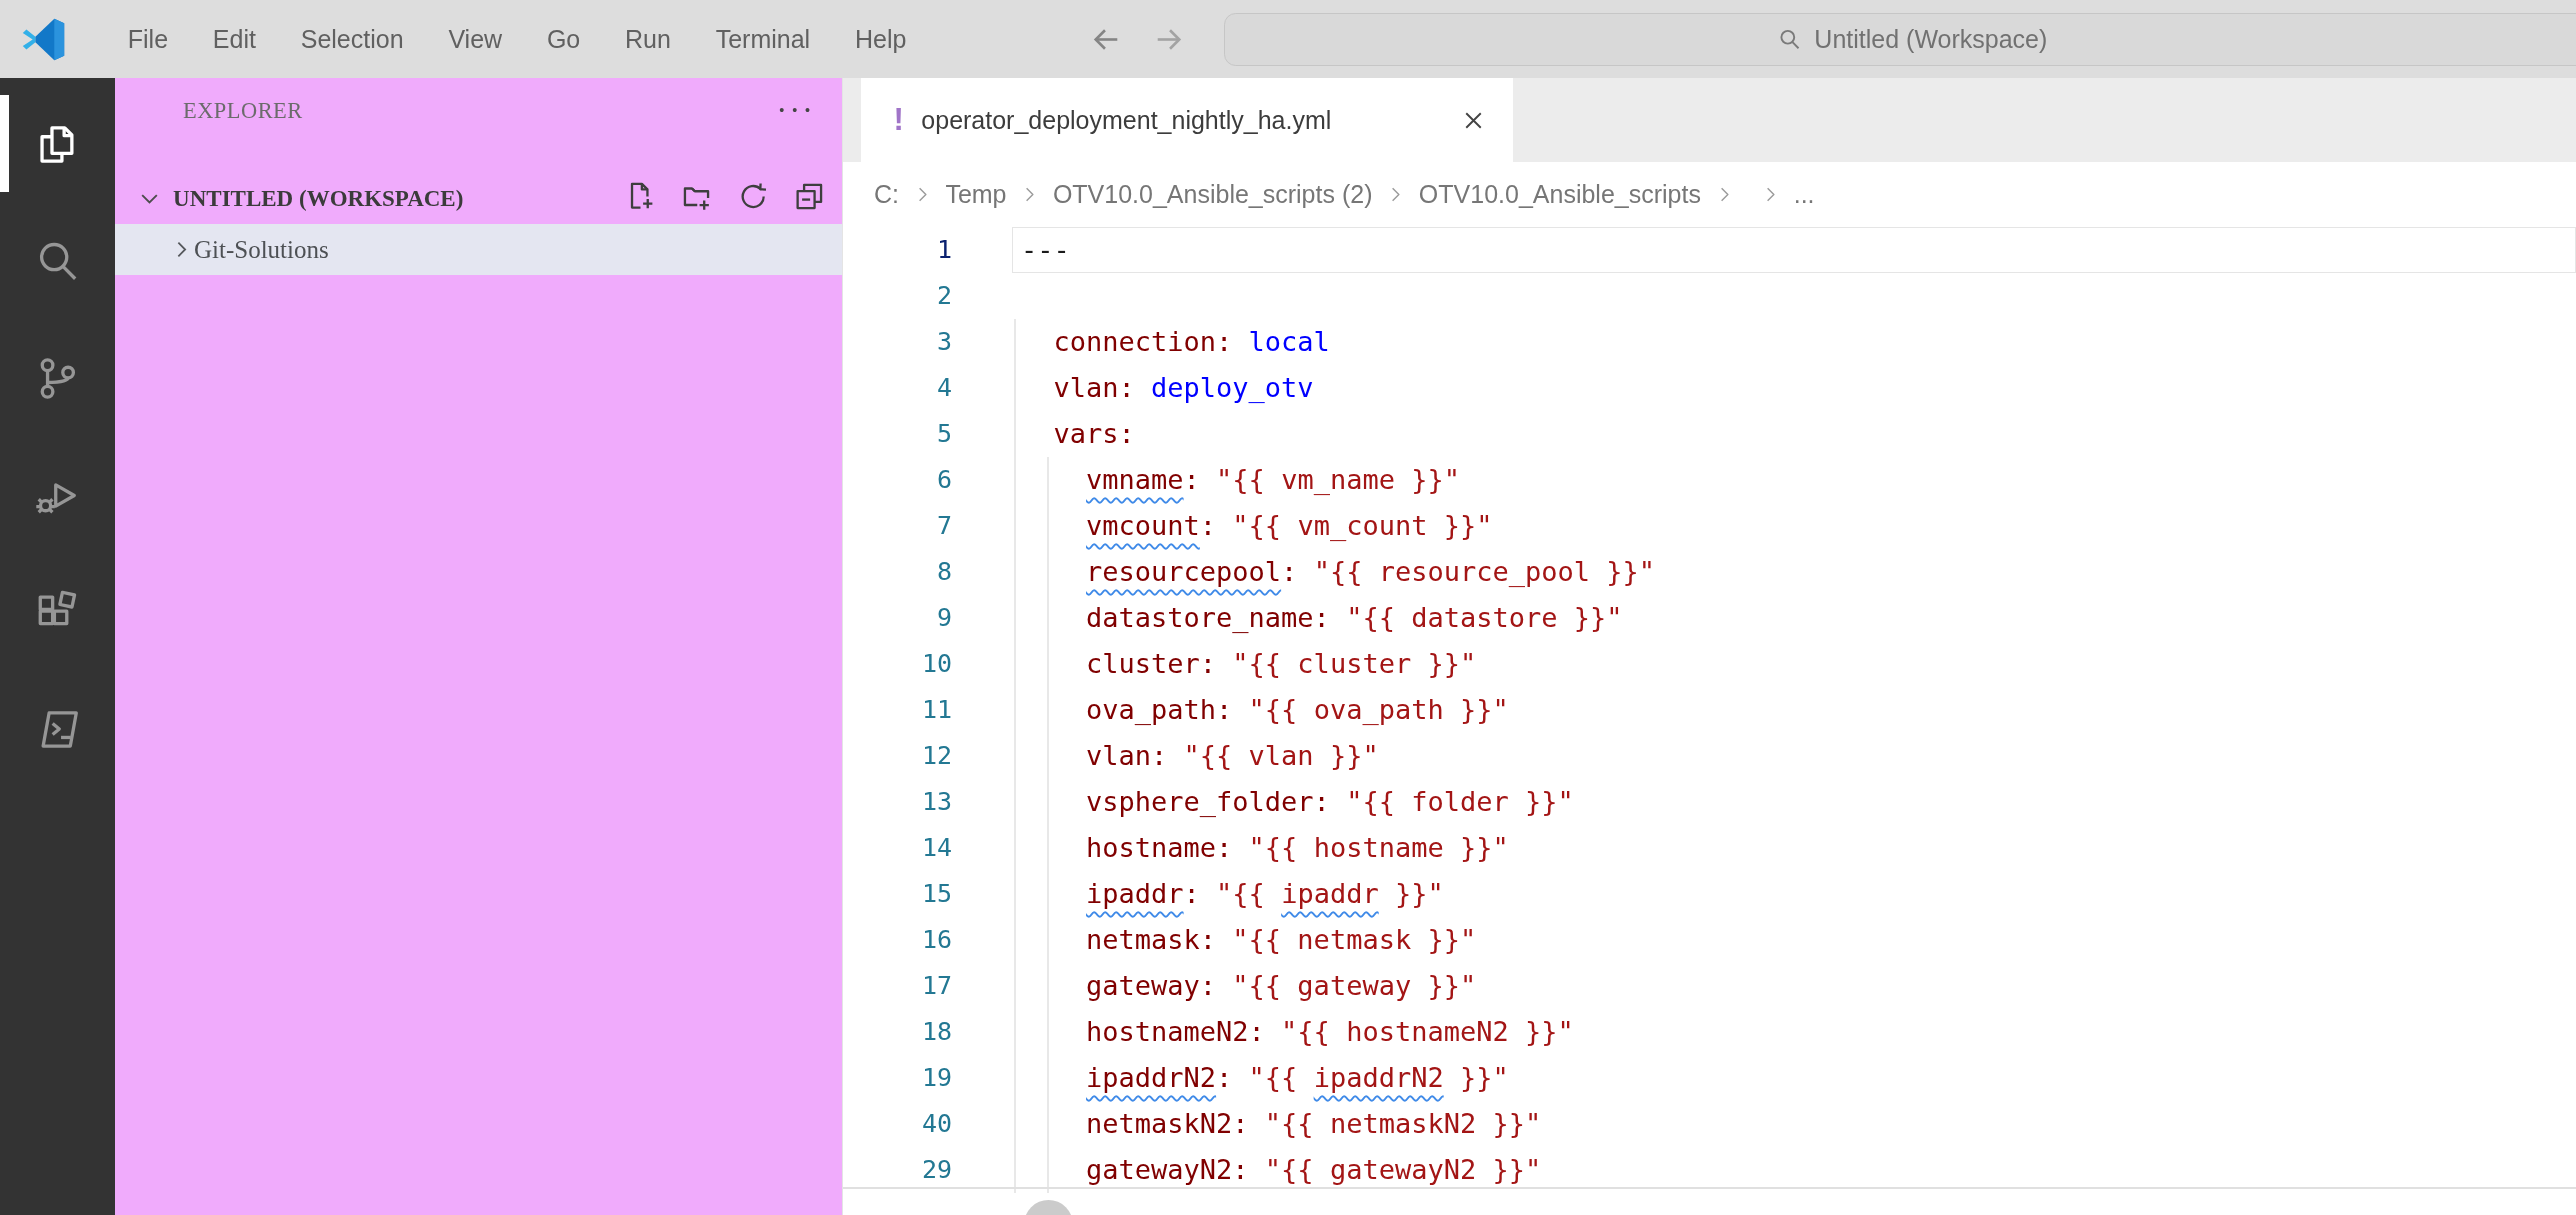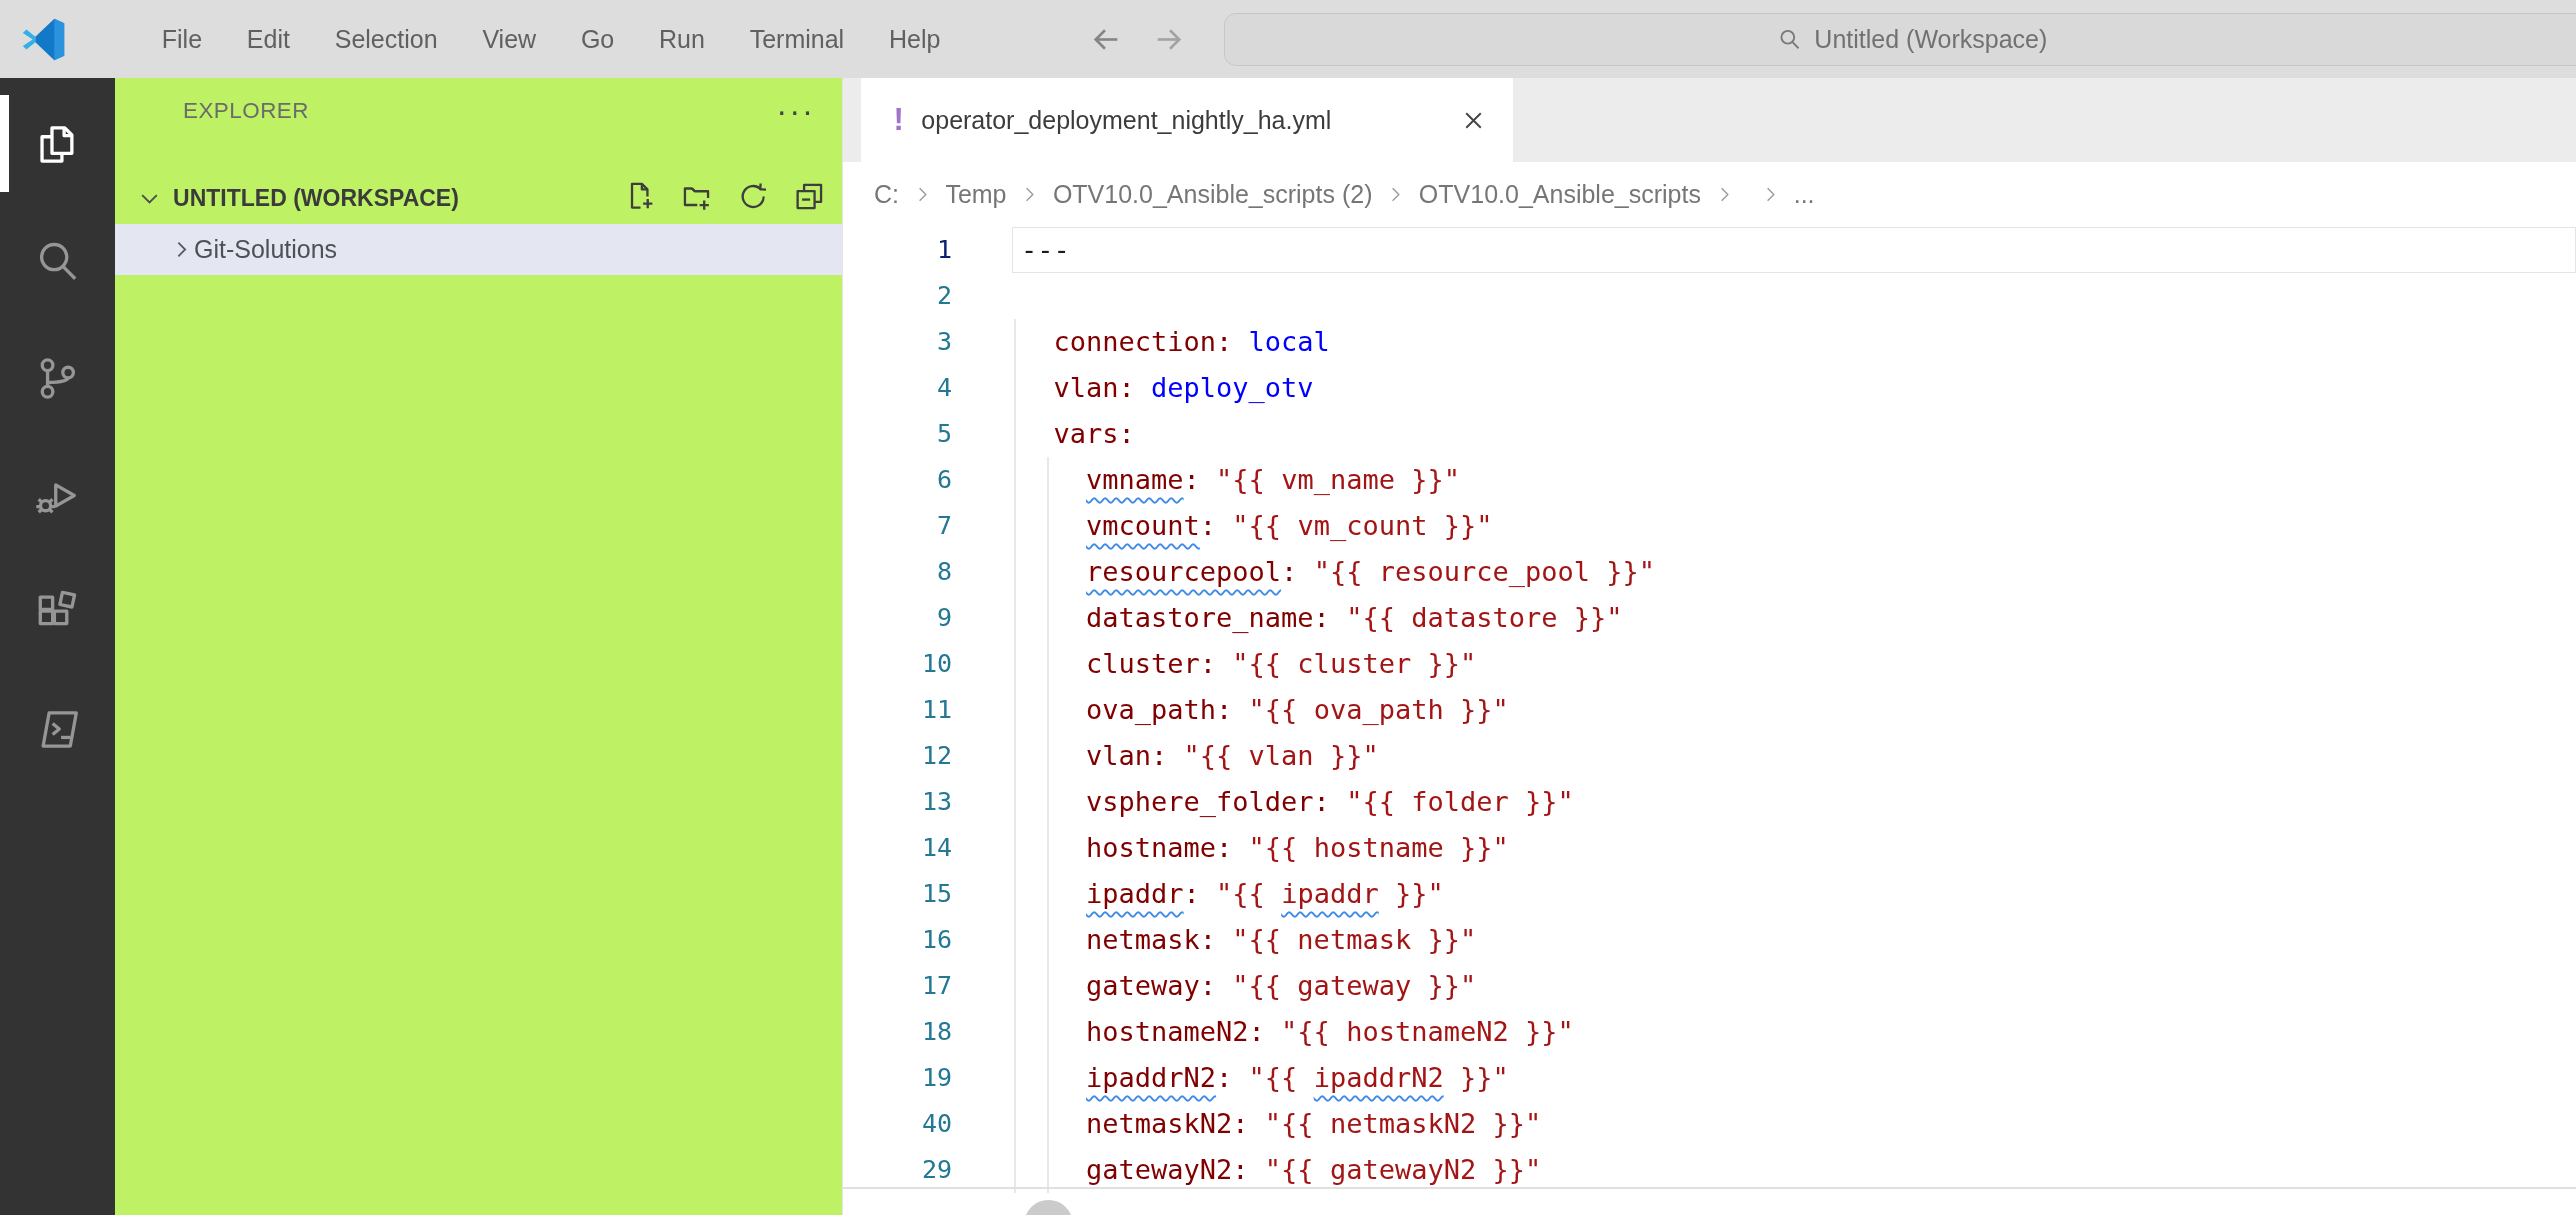--- a/index.html
+++ b/index.html
@@ -1,20 +1,20 @@
 <!DOCTYPE html>
 <html style="--key: #800000; --str: #a31515; --val: #0000ff; --squiggle: #3f8ae8; --yaml-icon: #a074c8; --sel: #e4e6f1;"><head>
 <meta charset="utf-8">
 <style>
   * { margin:0; padding:0; box-sizing:border-box; }
   html,body { width:2576px; height:1215px; overflow:hidden; background:#fff;
               font-family:"Liberation Sans", sans-serif; }
 
   
-  .titlebar { height:78px; background:#dddddd; display:flex; align-items:center; position:relative;gap:34px; }
+  .titlebar { height:78px; background:#dddddd; display:flex; align-items:center; position:relative; }
   .logo { margin-left:21.4px; width:45px; height:45px; flex:0 0 auto; }
   .menubar { display:flex; margin-left:39px; }
   .menu-item { padding:0 22.4px; font-size:25px; color:#606060; line-height:78px; cursor:default; }
   .nav { position:absolute; left:1088px; top:0; height:78px; display:flex; align-items:center; gap:25px; }
   .nav .arr { width:37px; height:37px; }
   .arr-back { color:#858585; } .arr-fwd { color:#a3a3a3; }
   .cmd { position:absolute; left:1224px; right:-23px; top:12.6px; height:53px;
          background:#d9d9d9; border:1.9px solid #c6c6c6; border-radius:11.7px;
          display:flex; align-items:center; justify-content:center; gap:11.7px;
          color:#717171; font-size:25px; }
@@ -22,21 +22,21 @@
 
   
   .main { display:flex; height:1137px; }
 
   .activity { width:115px; background:#333333; display:flex; flex-direction:column; padding-top:9.7px; }
   .act-cell { height:117px; display:flex; align-items:center; justify-content:center; color:#969696; position:relative; }
   .act-cell.active { color:#ffffff; }
   .act-cell.active .act-ind { position:absolute; left:0; top:7.8px; width:8.8px; height:97px; background:#ffffff; }
   .act-cell svg { width:53px; height:53px; }
 
-  .sidebar { width:727px; background:#bef264; }
+  .sidebar { width:727px; background:#f0abfc;font-family:Liberation Serif, serif; }
   .pane-header { height:56px; display:flex; align-items:center; padding:9.7px 27px 0 68px; }
   .pane-title { font-size:22.4px; color:#6b6b6b; letter-spacing:0.5px; }
   .pane-more { margin-left:auto; color:#454545; font-size:33px; letter-spacing:1.9px; line-height:19.5px; }
   .section-row { margin-top:39px; height:51px; display:flex; align-items:center; padding-left:21.4px; }
   .section-chevron { color:#4d4d4d; width:27px; height:27px; }
   .section-label { font-weight:bold; font-size:23px; color:#3b3b3b; margin-left:9.7px; white-space:nowrap; }
   .section-actions { margin-left:auto; display:flex; gap:19.5px; padding-right:13.6px; color:#3e3e3e; }
   .section-actions svg { width:37px; height:37px; }
   .tree-row { height:51px; display:flex; align-items:center; padding-left:54px; }
   .tree-row.selected { background:var(--sel,#e4e6f1); }

